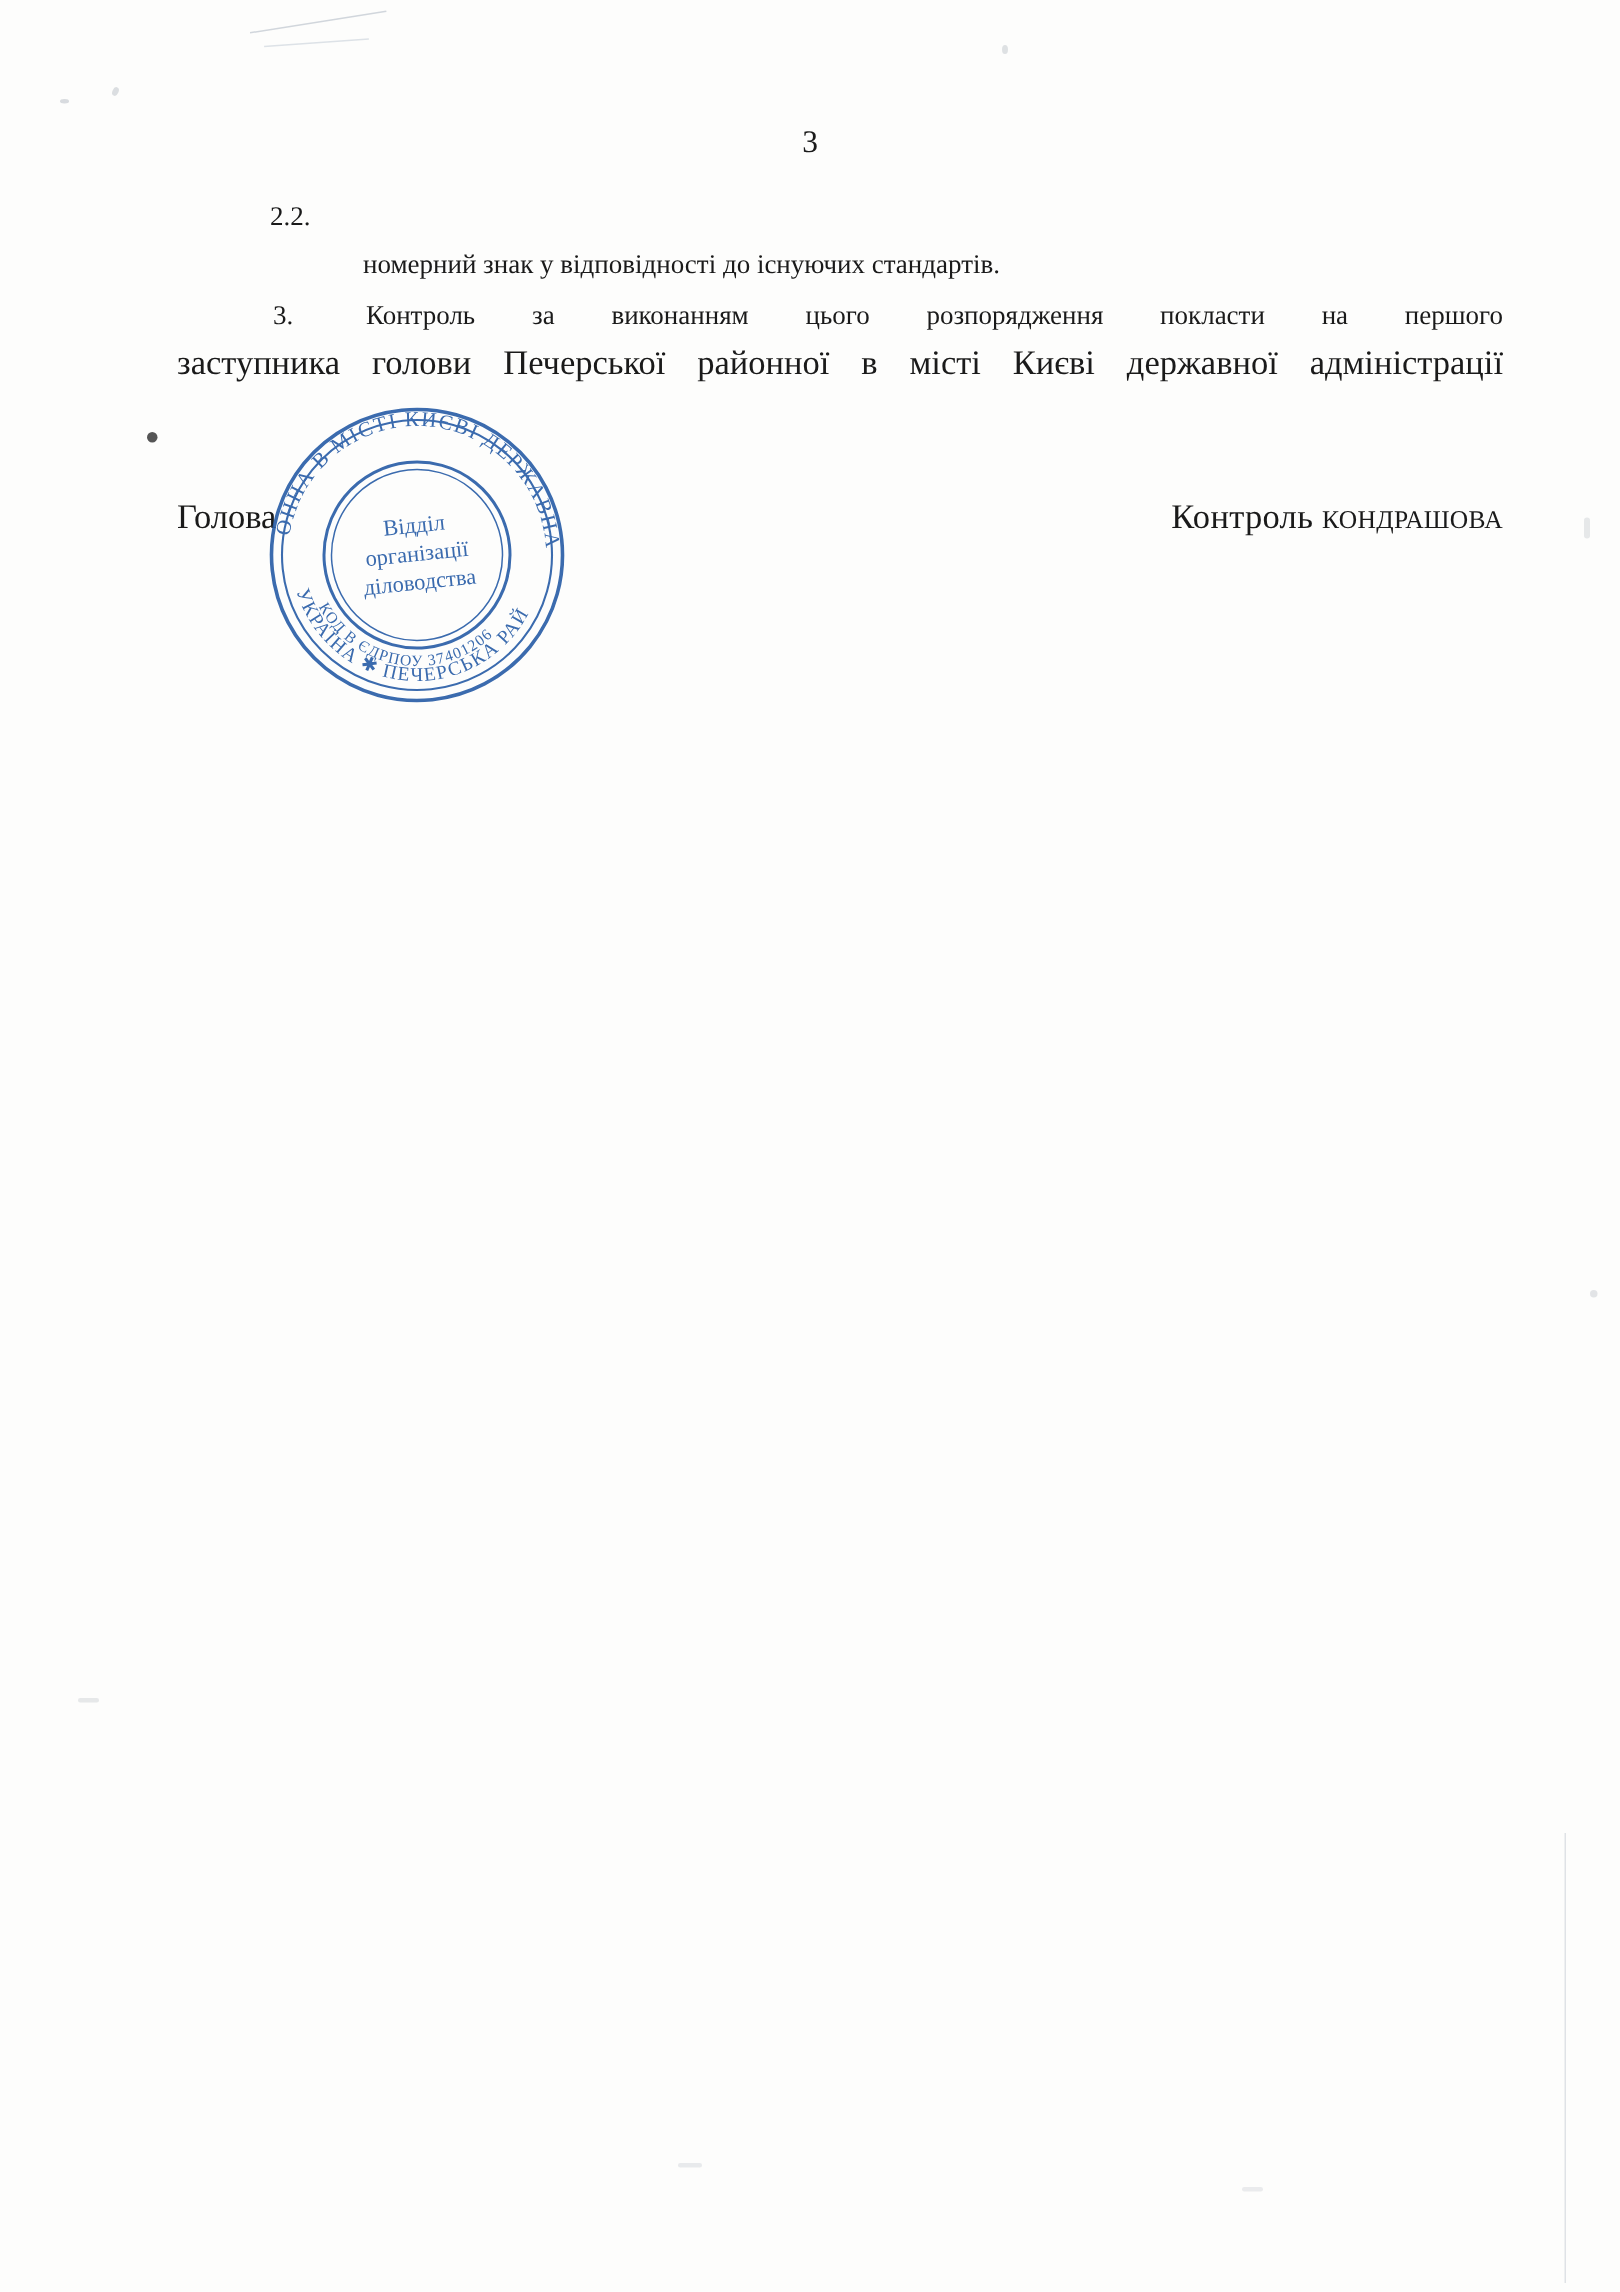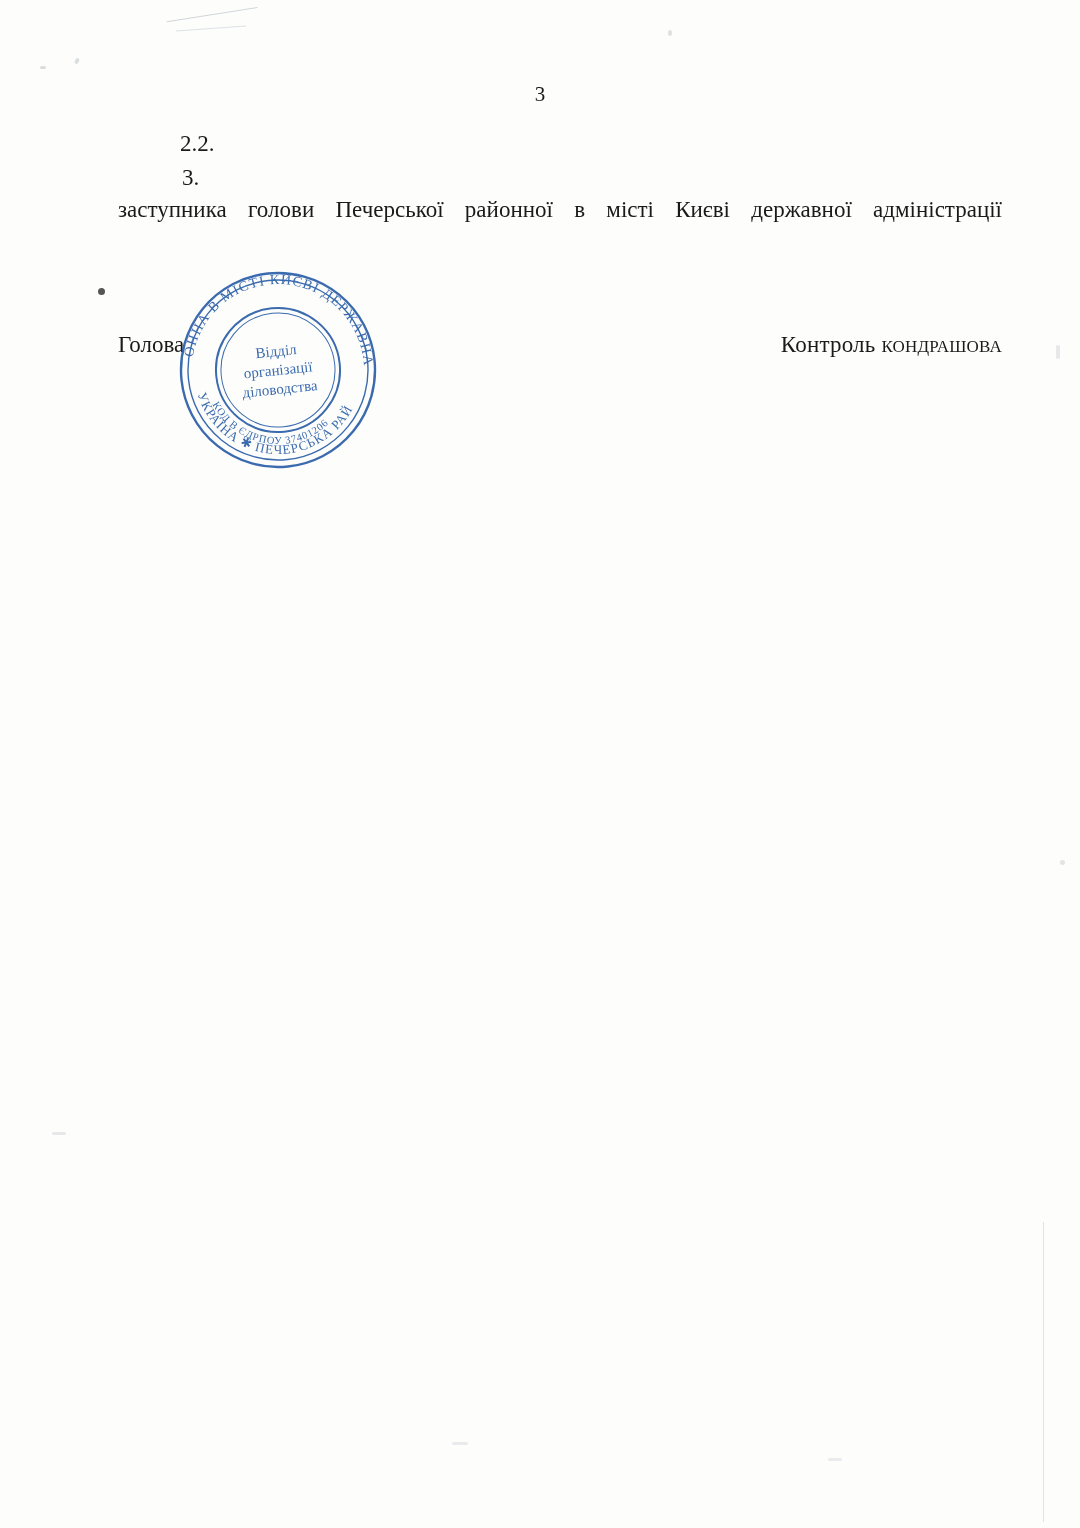--- a/index.html
+++ b/index.html
@@ -79,21 +79,21 @@
   .doc-body {
     position: absolute;
     left: 118px;
     top: 128px;
     width: 884px;
   }
 
   .clause {
     display: flex;
     align-items: flex-end;
-    font-size: 23px;
+    font-size: 18px;
     line-height: 32px;
     font-family: Liberation Serif, serif;
   }
   .clause .num {
     width: 62px;
     flex: 0 0 62px;
     text-align: left;
     padding-left: 62px;
     box-sizing: content-box;
   }
@@ -191,23 +191,28 @@
 <div class="speck s9"></div>
 <div class="edge-line"></div>
 
 <div class="page-number">3</div>
 
 <div class="doc-body">
 
   <div class="clause">
     <div class="num">2.2.</div>
   </div>
+  <div class="clause">
+    <div class="num"></div>
+    <div class="text">номерний знак у відповідності до існуючих стандартів.</div>
+  </div>
 
   <div class="clause para-3">
     <div class="num num-3">3.</div>
+    <div class="text justify-all">Контроль за виконанням цього розпорядження покласти на першого</div>
   </div>
   <div class="cont-line">заступника голови Печерської районної в місті Києві державної адміністрації</div>
 
 </div>
 
 <div class="signature-row">
   <div>Голова</div>
   <div class="sign-name">
     <span>Контроль</span>
     <span class="caps">КОНДРАШОВА</span>

